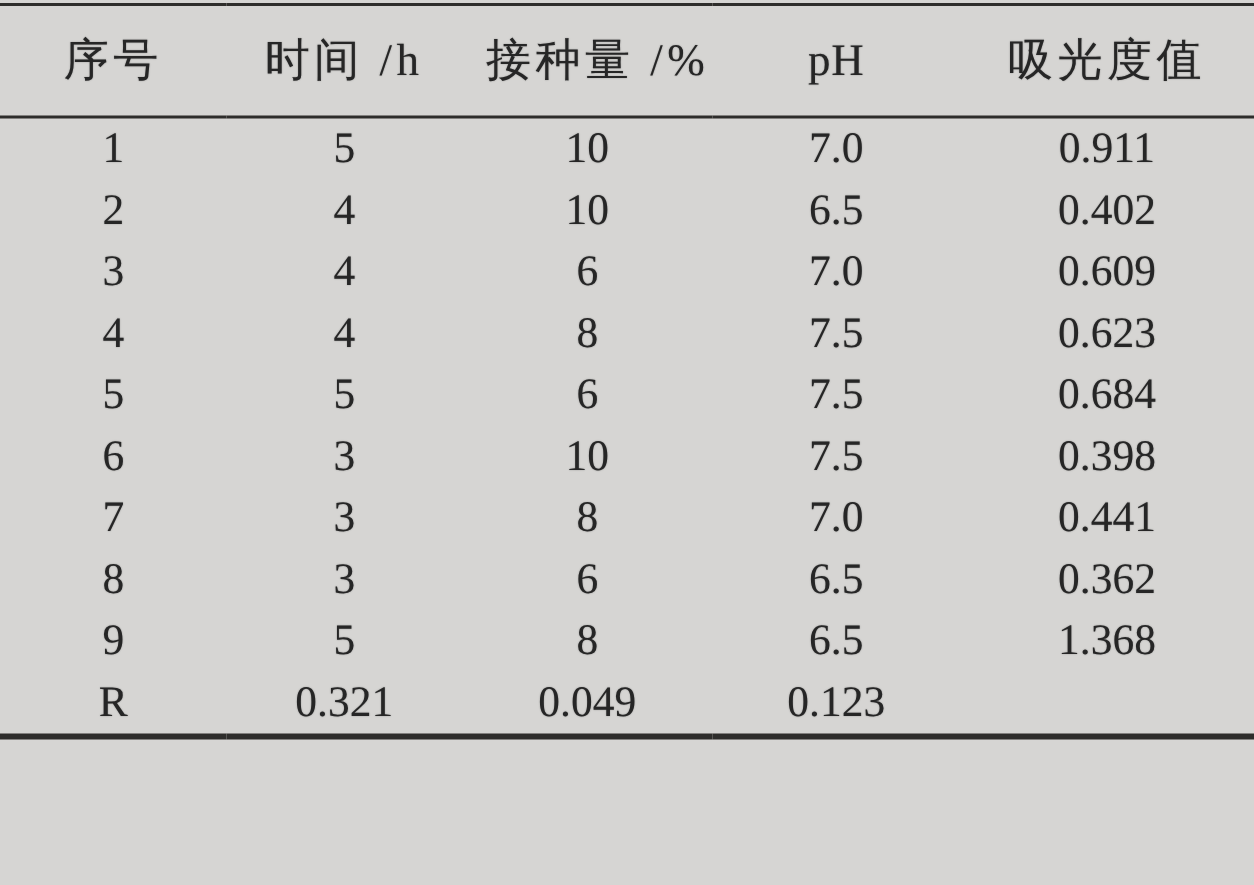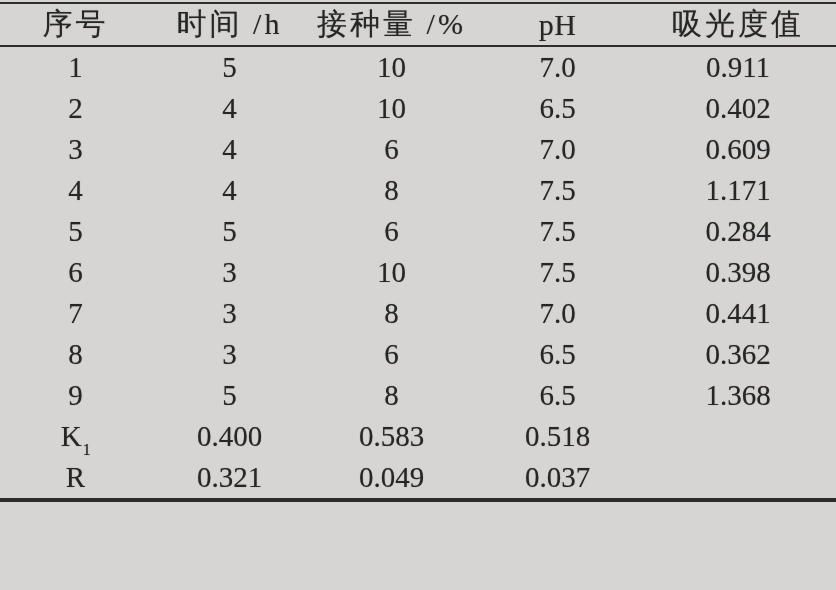--- a/index.html
+++ b/index.html
@@ -21,21 +21,21 @@
   table.otable {
     border-collapse: collapse;
     table-layout: fixed;
     width: 836px;
     margin-top: 2px;
     border-top: 2px solid #2e2d2b;
     border-bottom: 4px solid #2e2d2b;
   }
   thead th {
     height: 41px;
-    padding: 0;
+    padding: 16px;
     font-weight: normal;
     font-size: 30px;
     letter-spacing: 3px;
     color: #262626;
     text-align: center;
     vertical-align: middle;
     border-bottom: 2px solid #2e2d2b;
     text-shadow: 0 0 1px rgba(40,40,40,0.45);
     white-space: nowrap;
   }
@@ -101,28 +101,28 @@
           <td>4</td>
           <td>6</td>
           <td>7.0</td>
           <td>0.609</td>
         </tr>
         <tr>
           <td>4</td>
           <td>4</td>
           <td>8</td>
           <td>7.5</td>
-          <td>1.171</td>
+          <td>0.623</td>
         </tr>
         <tr>
           <td>5</td>
           <td>5</td>
           <td>6</td>
           <td>7.5</td>
-          <td>0.284</td>
+          <td>0.684</td>
         </tr>
         <tr>
           <td>6</td>
           <td>3</td>
           <td>10</td>
           <td>7.5</td>
           <td>0.398</td>
         </tr>
         <tr>
           <td>7</td>
@@ -139,28 +139,21 @@
           <td>0.362</td>
         </tr>
         <tr>
           <td>9</td>
           <td>5</td>
           <td>8</td>
           <td>6.5</td>
           <td>1.368</td>
         </tr>
         <tr>
-          <td>K<sub>1</sub></td>
-          <td>0.400</td>
-          <td>0.583</td>
-          <td>0.518</td>
-          <td></td>
-        </tr>
-        <tr>
           <td>R</td>
           <td>0.321</td>
           <td>0.049</td>
-          <td>0.037</td>
+          <td>0.123</td>
           <td></td>
         </tr>
       </tbody>
   </table>
 </div>
 
 </body></html>

